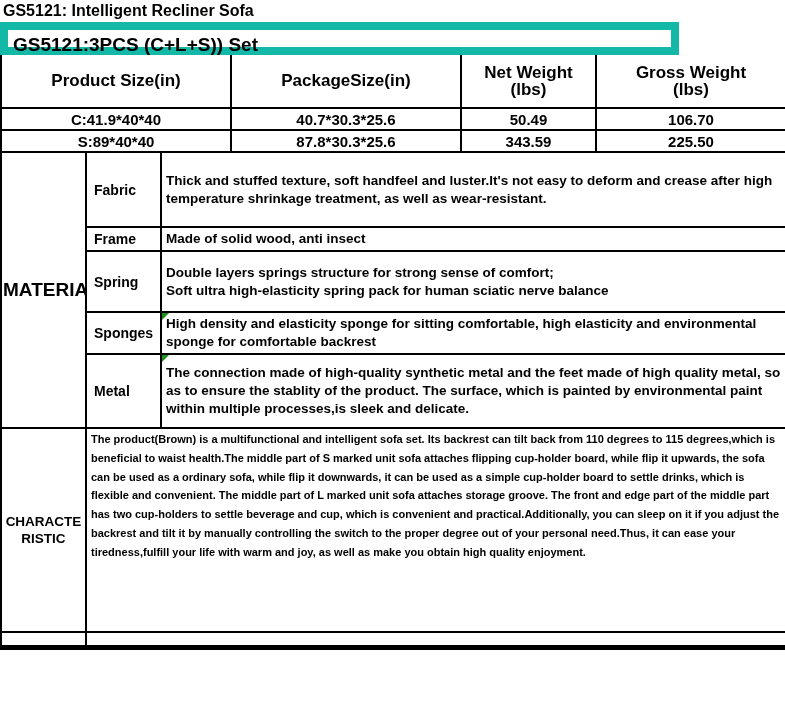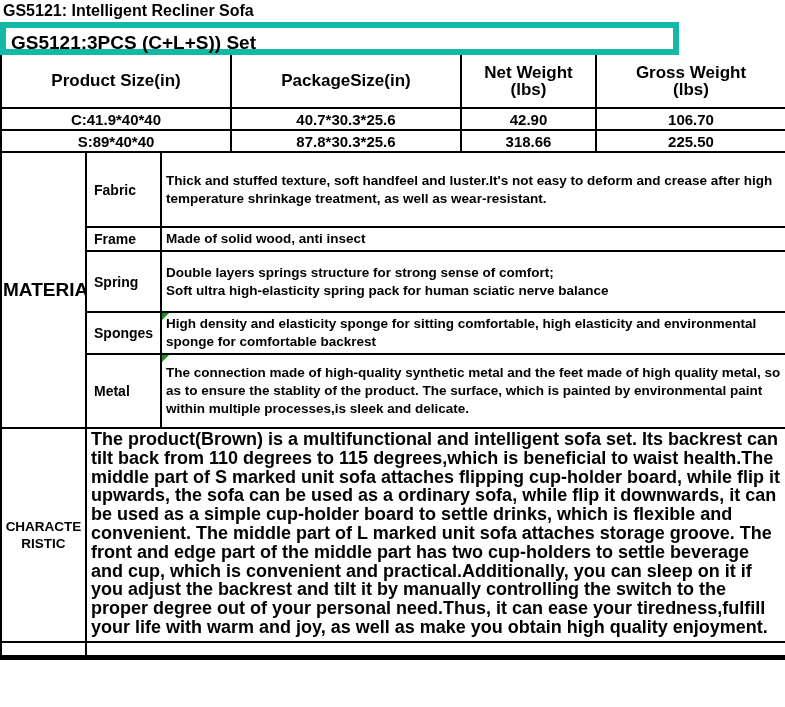--- a/index.html
+++ b/index.html
@@ -13,21 +13,21 @@
   }
   .page { width:679px; height:707px; background:#fff; }
 
   .doc-title {
     height:22px; line-height:22px;
     font-size:16px; padding-left:3px;
     letter-spacing:0;
   }
   .set-header {
     height:33px; line-height:29px;
-    border:6px solid #14b8a6;
+    border:8px solid #14b8a6;
     font-size:19px; padding-left:5px;
   }
 
   table { border-collapse:collapse; table-layout:fixed; width:785px; }
   td, th { border:2px solid #000; overflow:hidden; }
 
   
   .size-table th, .size-table td { text-align:center; vertical-align:middle; }
   .size-table tr.head th { height:53px; font-size:17px; border-top-width:0; }
   .size-table th.small { font-size:13.5px; white-space:pre-line; line-height:17px;border-radius:25px; }
@@ -45,22 +45,22 @@
     border-top:7px solid #1f8f1f; border-right:7px solid transparent;
   }
 
   
   .char-table tr td { border-top-width:0; }
   td.char-label {
     text-align:center; vertical-align:middle;
     font-size:13.5px; white-space:pre-line; line-height:17px;
   }
   td.char-desc {
-    vertical-align:top; font-size:18px; line-height:18.8px;
-    padding:1px 4px 4px 4px;
+    vertical-align:top; font-size:11px; line-height:18.8px;
+    padding:1px 4px 11px 4px;
   }
 
   
   .partial-row { height:12px; border-left:2px solid #000; position:relative; }
   .partial-divider { position:absolute; left:83px; top:0; width:2px; height:12px; background:#000; }
   .bottom-bar { height:5px; background:#000; width:785px; }
 
   .r-fabric  td { height:74px; }
   .r-frame   td { height:23px; }
   .r-spring  td { height:61px; }
@@ -89,27 +89,27 @@
       <th>Product Size(in)</th>
       <th>PackageSize(in)</th>
       <th class="small">Net Weight
 (lbs)</th>
       <th class="small">Gross Weight
 (lbs)</th>
     </tr>
     <tr class="data">
       <td>C:41.9*40*40</td>
       <td>40.7*30.3*25.6</td>
-      <td>42.90</td>
+      <td>50.49</td>
       <td>106.70</td>
     </tr>
     <tr class="data">
       <td>S:89*40*40</td>
       <td>87.8*30.3*25.6</td>
-      <td>318.66</td>
+      <td>343.59</td>
       <td>225.50</td>
     </tr>
   </tbody>
     </table>
 
   <table class="material-table">
     <colgroup>
       <col style="width:85px">
         <col style="width:75px">
         <col style="width:625px">

